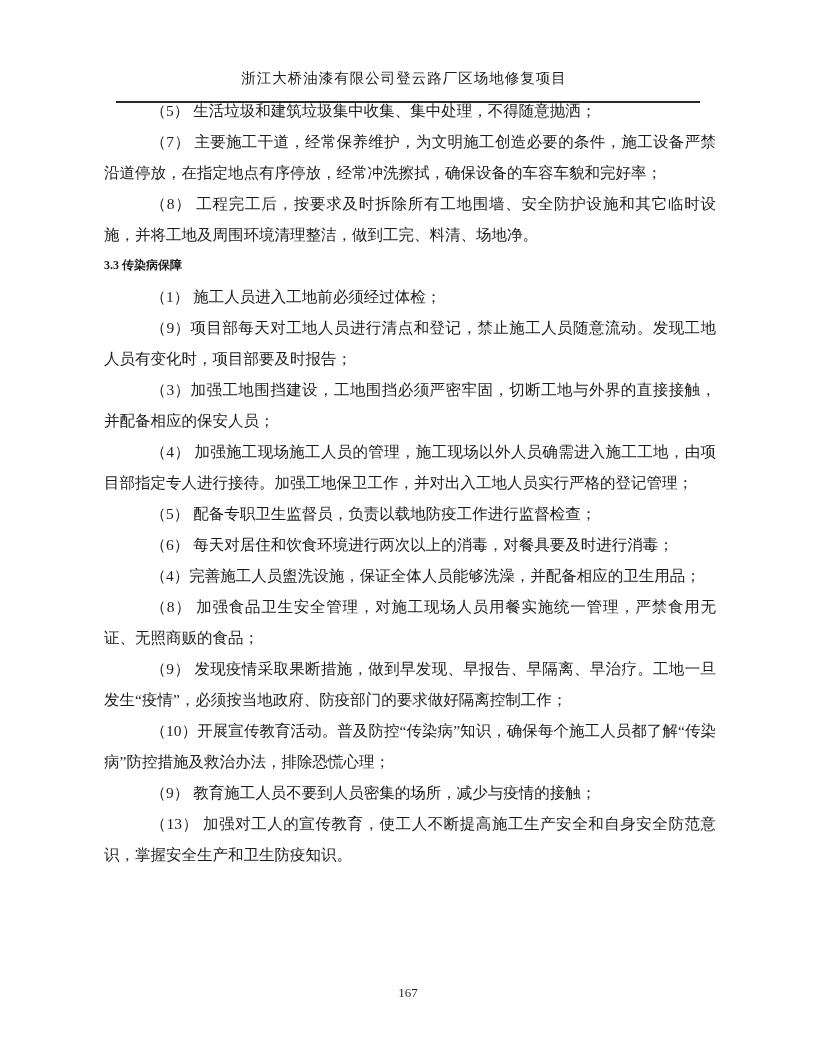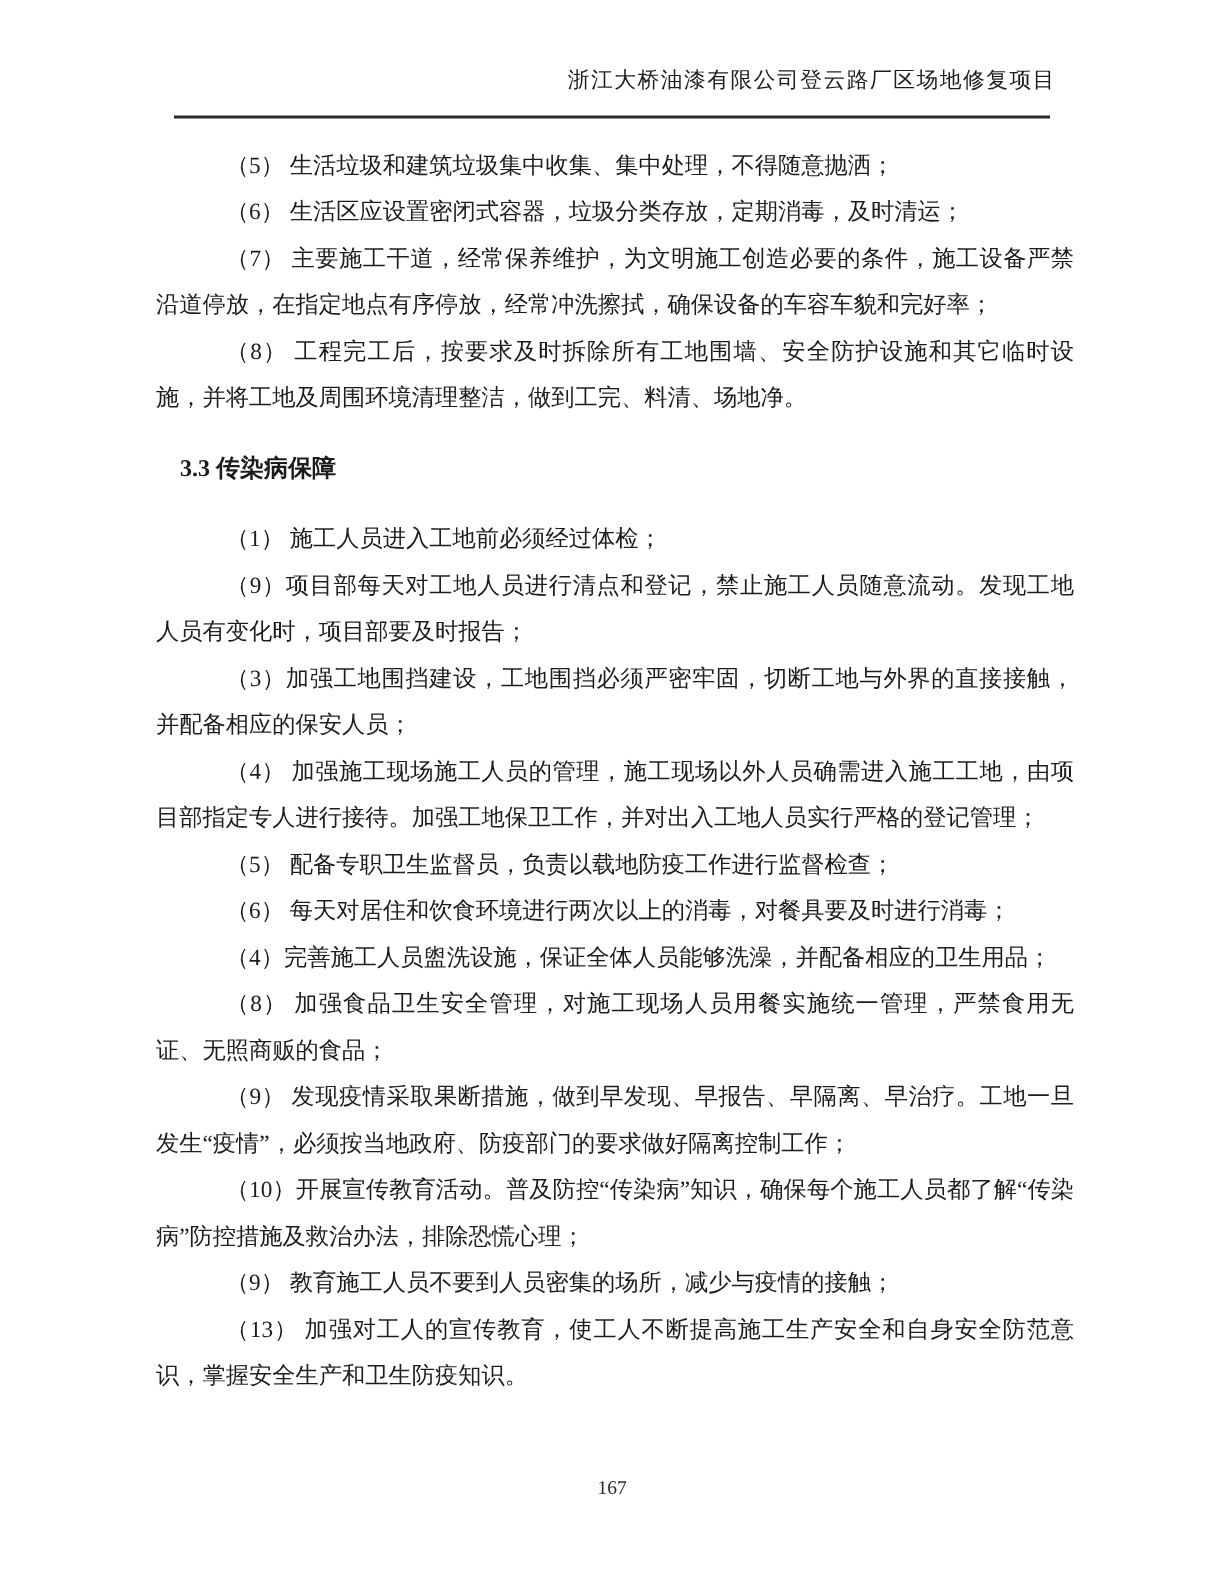--- a/index.html
+++ b/index.html
@@ -18,25 +18,26 @@
     overflow: hidden;
     box-sizing: border-box;
   }
   .header {
     position: absolute;
     top: 44px;
     left: 104px;
     right: 104px;
   }
   .header-title {
-    text-align: right;
+    text-align: center;
     font-size: 14.5px;
     line-height: 20px;
     letter-spacing: 1px;
     padding-right: 8px;
+    margin-top: 24px;
   }
   .header-rule {
     margin-top: 13px;
     border: none;
     border-top: 2px solid #2a2a2a;
     height: 0;
     margin-left: 12px;
     margin-right: 12px;
   }
   .doc-body {
@@ -46,22 +47,22 @@
     right: 100px;
     font-size: 15.5px;
     line-height: 31px;
     text-align: justify;
   }
   .doc-body p {
     margin: 0;
     text-indent: 3em;
   }
   .section-heading {
-    margin: 16px;
-    font-size: 16px;
+    margin: 0;
+    font-size: 12px;
     font-weight: 700;
     line-height: 31px;
     text-indent: 0;
     text-align: left;
   }
   .footer {
     position: absolute;
     top: 983px;
     left: 0;
     right: 0;
@@ -78,21 +79,20 @@
 
 <div class="page">
 
   <div class="header">
     <div class="header-title">浙江大桥油漆有限公司登云路厂区场地修复项目</div>
     <hr class="header-rule">
   </div>
 
   <div class="doc-body">
     <p>（5） 生活垃圾和建筑垃圾集中收集、集中处理，不得随意抛洒；</p>
-    <p>（6） 生活区应设置密闭式容器，垃圾分类存放，定期消毒，及时清运；</p>
     <p>（7） 主要施工干道，经常保养维护，为文明施工创造必要的条件，施工设备严禁沿道停放，在指定地点有序停放，经常冲洗擦拭，确保设备的车容车貌和完好率；</p>
     <p>（8） 工程完工后，按要求及时拆除所有工地围墙、安全防护设施和其它临时设施，并将工地及周围环境清理整洁，做到工完、料清、场地净。</p>
 
     <h3 class="section-heading">3.3 传染病保障</h3>
 
     <p>（1） 施工人员进入工地前必须经过体检；</p>
     <p>（9）项目部每天对工地人员进行清点和登记，禁止施工人员随意流动。发现工地人员有变化时，项目部要及时报告；</p>
     <p>（3）加强工地围挡建设，工地围挡必须严密牢固，切断工地与外界的直接接触，并配备相应的保安人员；</p>
     <p>（4） 加强施工现场施工人员的管理，施工现场以外人员确需进入施工工地，由项目部指定专人进行接待。加强工地保卫工作，并对出入工地人员实行严格的登记管理；</p>
     <p>（5） 配备专职卫生监督员，负责以载地防疫工作进行监督检查；</p>

